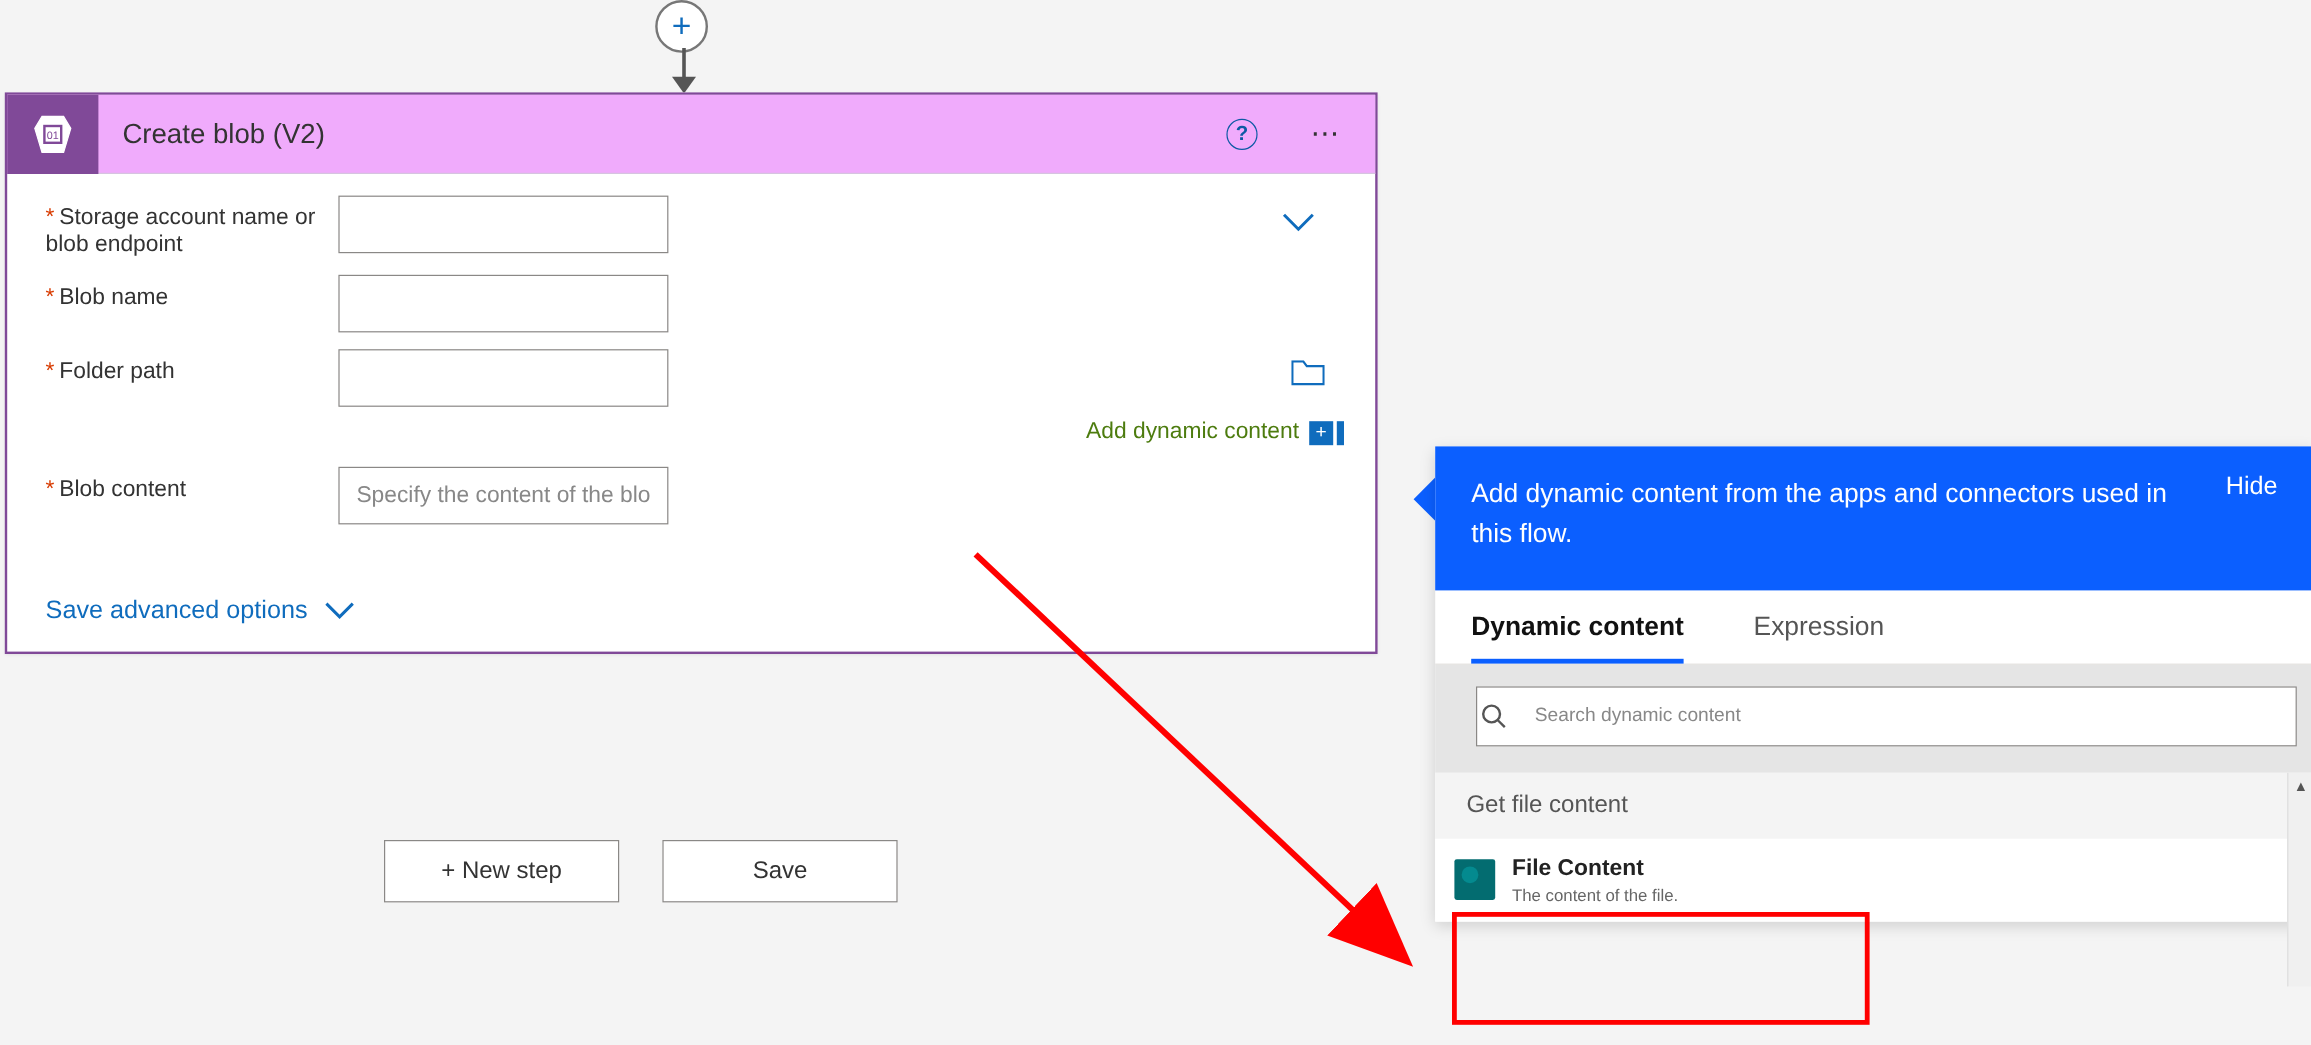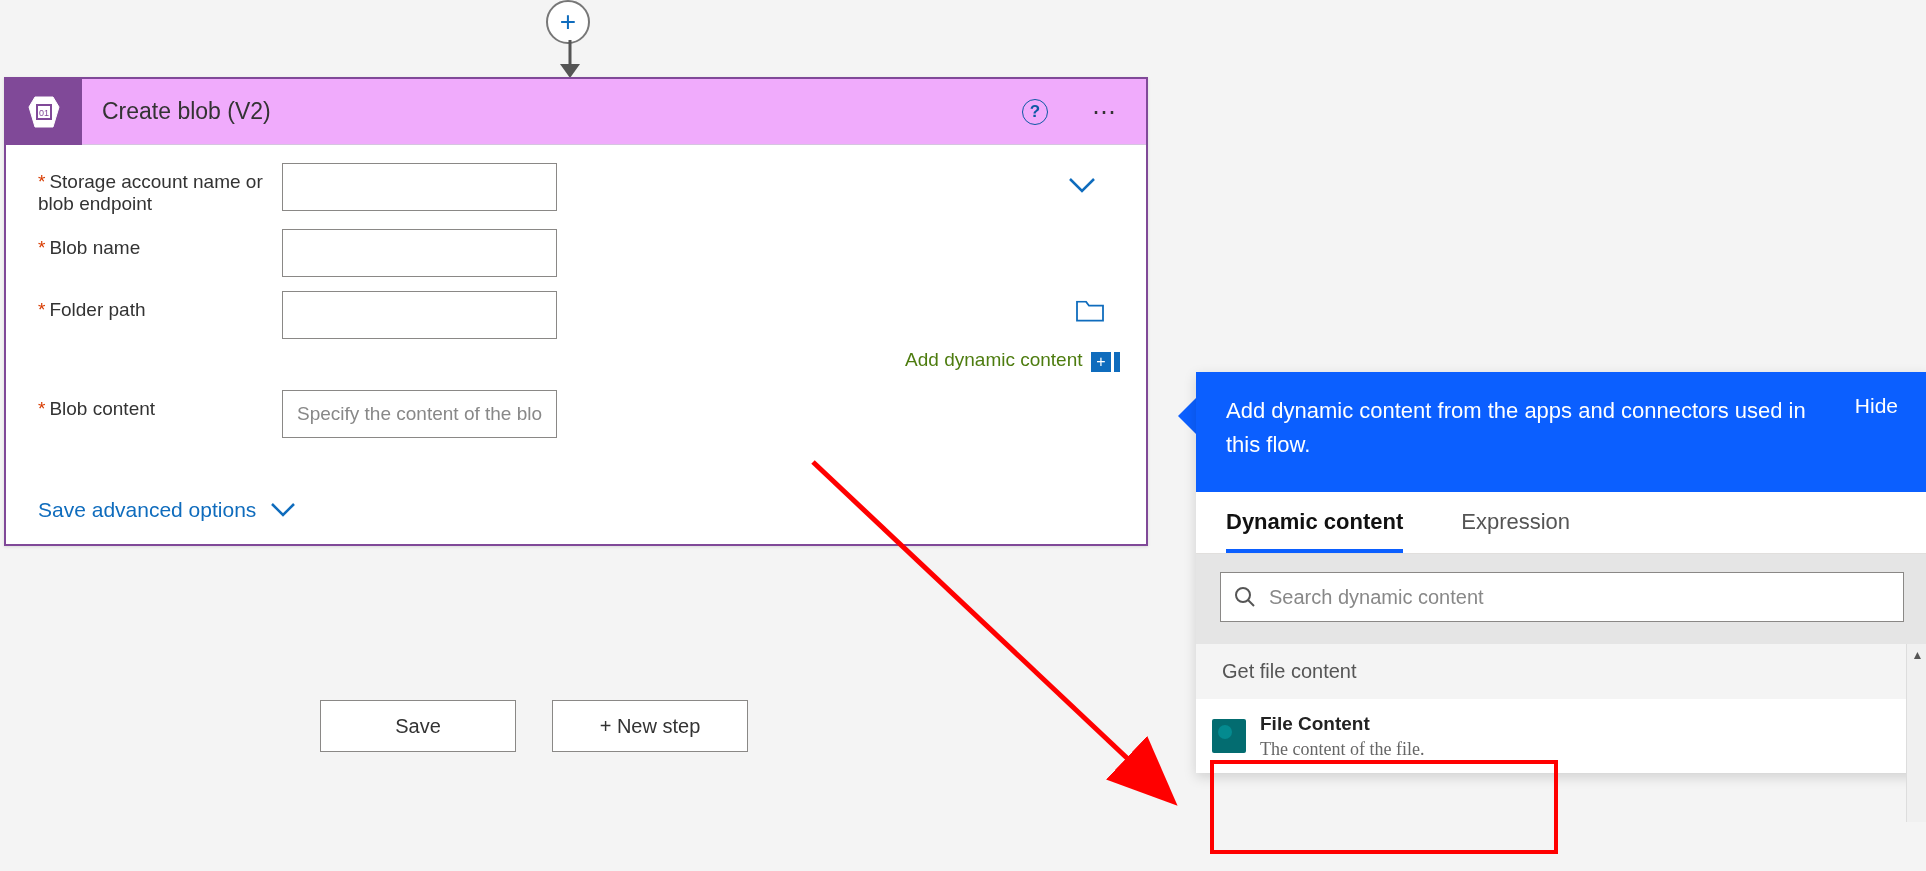--- a/index.html
+++ b/index.html
@@ -251,22 +251,23 @@
   .dc-search-wrap {
     background: #e5e5e5;
     padding: 18px 24px 22px 24px;
   }
   .dc-search {
     width: 100%;
     height: 50px;
     border: 1px solid #8a8886;
     background: #fff;
     padding: 0 48px;
-    font-size: 20px;
+    font-size: 16px;
     color: #333;
+    margin-left: 10px;
   }
   .dc-search-rel { position: relative; }
   .dc-search-icon {
     position: absolute;
     left: 14px;
     top: 50%;
     transform: translateY(-50%);
     color: #555;
   }
   .dc-body {
@@ -312,21 +313,21 @@
   .dc-item-icon::after {
     content:"";
     position:absolute;
     left:6px; top:6px;
     width:14px; height:14px;
     background:#048a8f;
     border-radius:50%;
   }
   .dc-item-text { line-height: 1.35; }
   .dc-item-title { font-size: 19px; font-weight: 600; color: #222; }
-  .dc-item-sub { font-size: 18px; color: #666; font-family: Liberation Serif, serif; }
+  .dc-item-sub { font-size: 14px; color: #666; }
 
   
   .red-box {
     position: absolute;
     left: 1210px;
     top: 760px;
     width: 348px;
     height: 94px;
     border: 4px solid #ff0000;
     pointer-events: none;
@@ -426,22 +427,22 @@
       <span>Save advanced options</span>
       <svg width="26" height="18">
           <polyline points="2,3 13,14 24,3" fill="none" stroke="#0f6cbd" stroke-width="2.5"></polyline>
         </svg>
     </div>
 
   </div>
 </div>
 
 <div class="bottom-buttons">
+  <div class="btn">+ New step</div>
   <div class="btn">Save</div>
-  <div class="btn">+ New step</div>
 </div>
 
 <div class="dc-pointer"></div>
 
 <div class="dc-panel">
   <div class="dc-header">
     <div class="dc-header-text">Add dynamic content from the apps and connectors used in this flow.</div>
     <div class="dc-hide">Hide</div>
   </div>
   <div class="dc-tabs">

